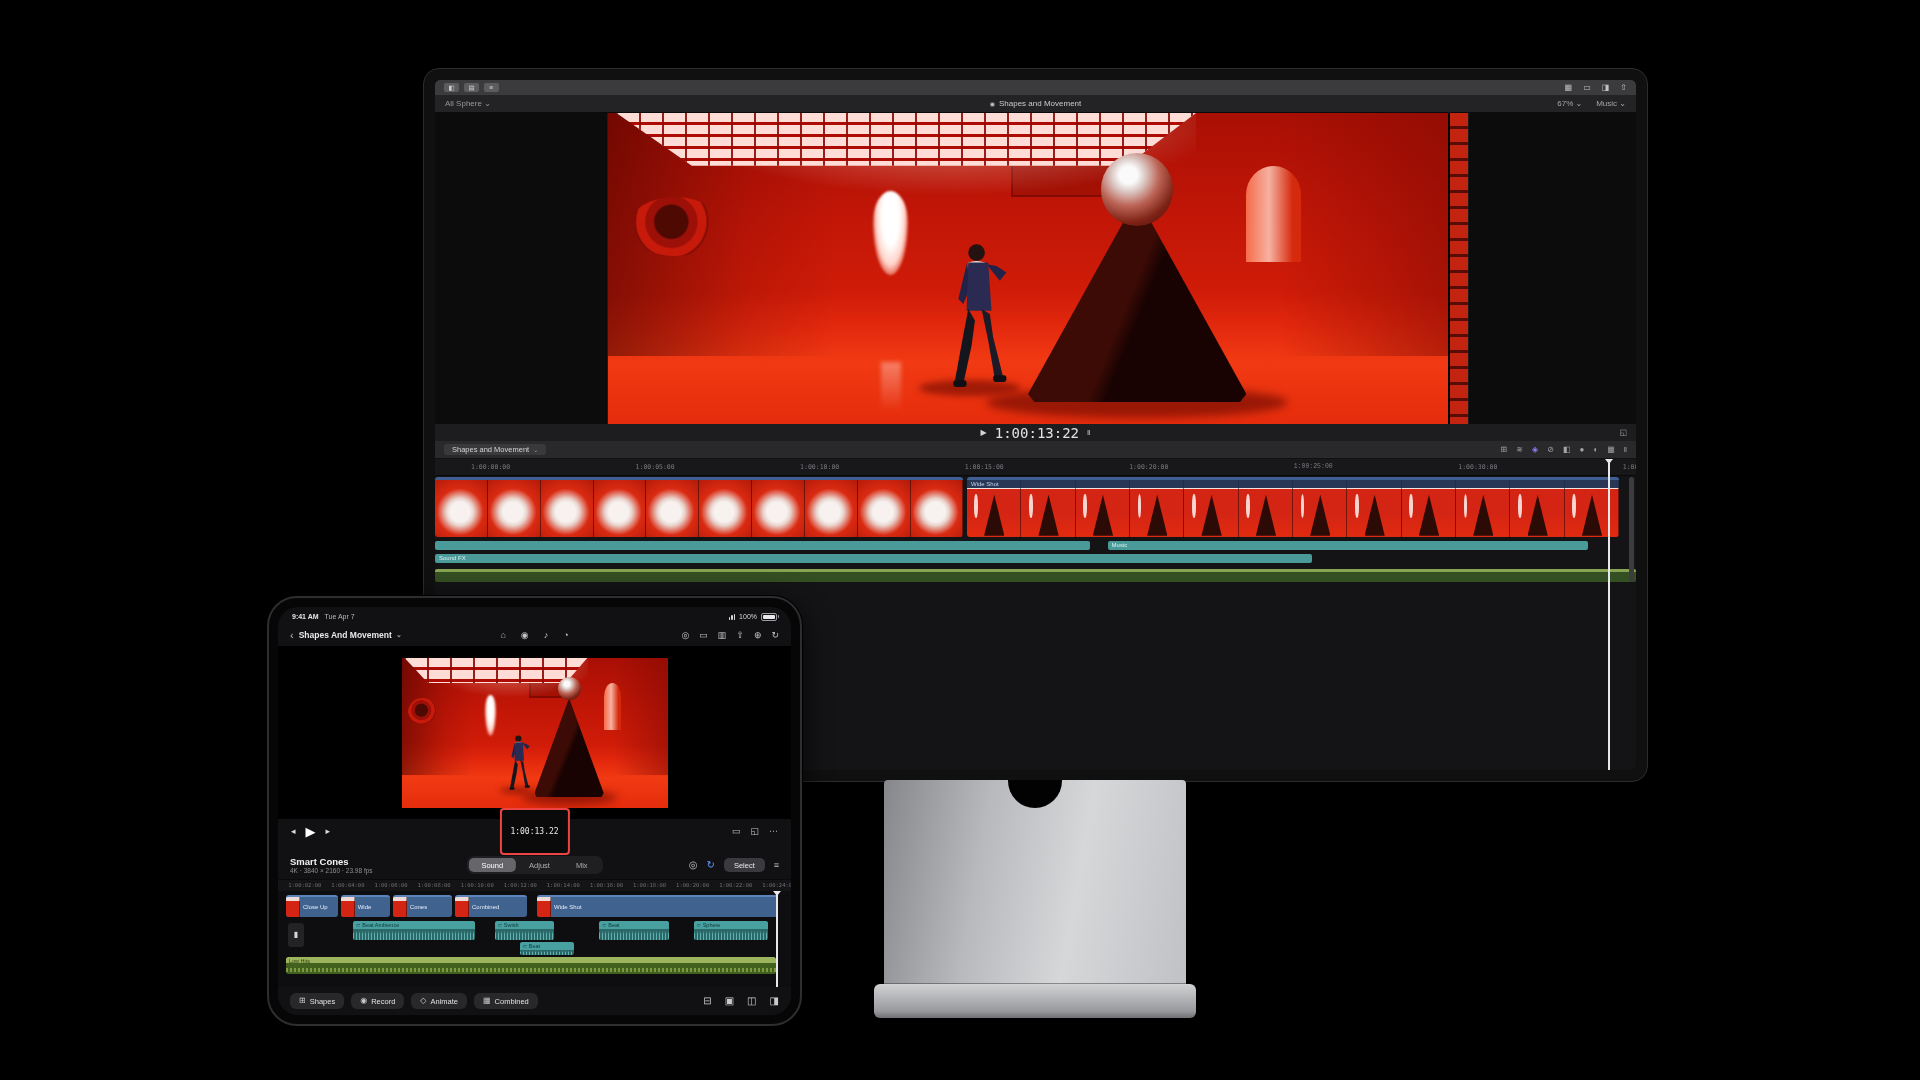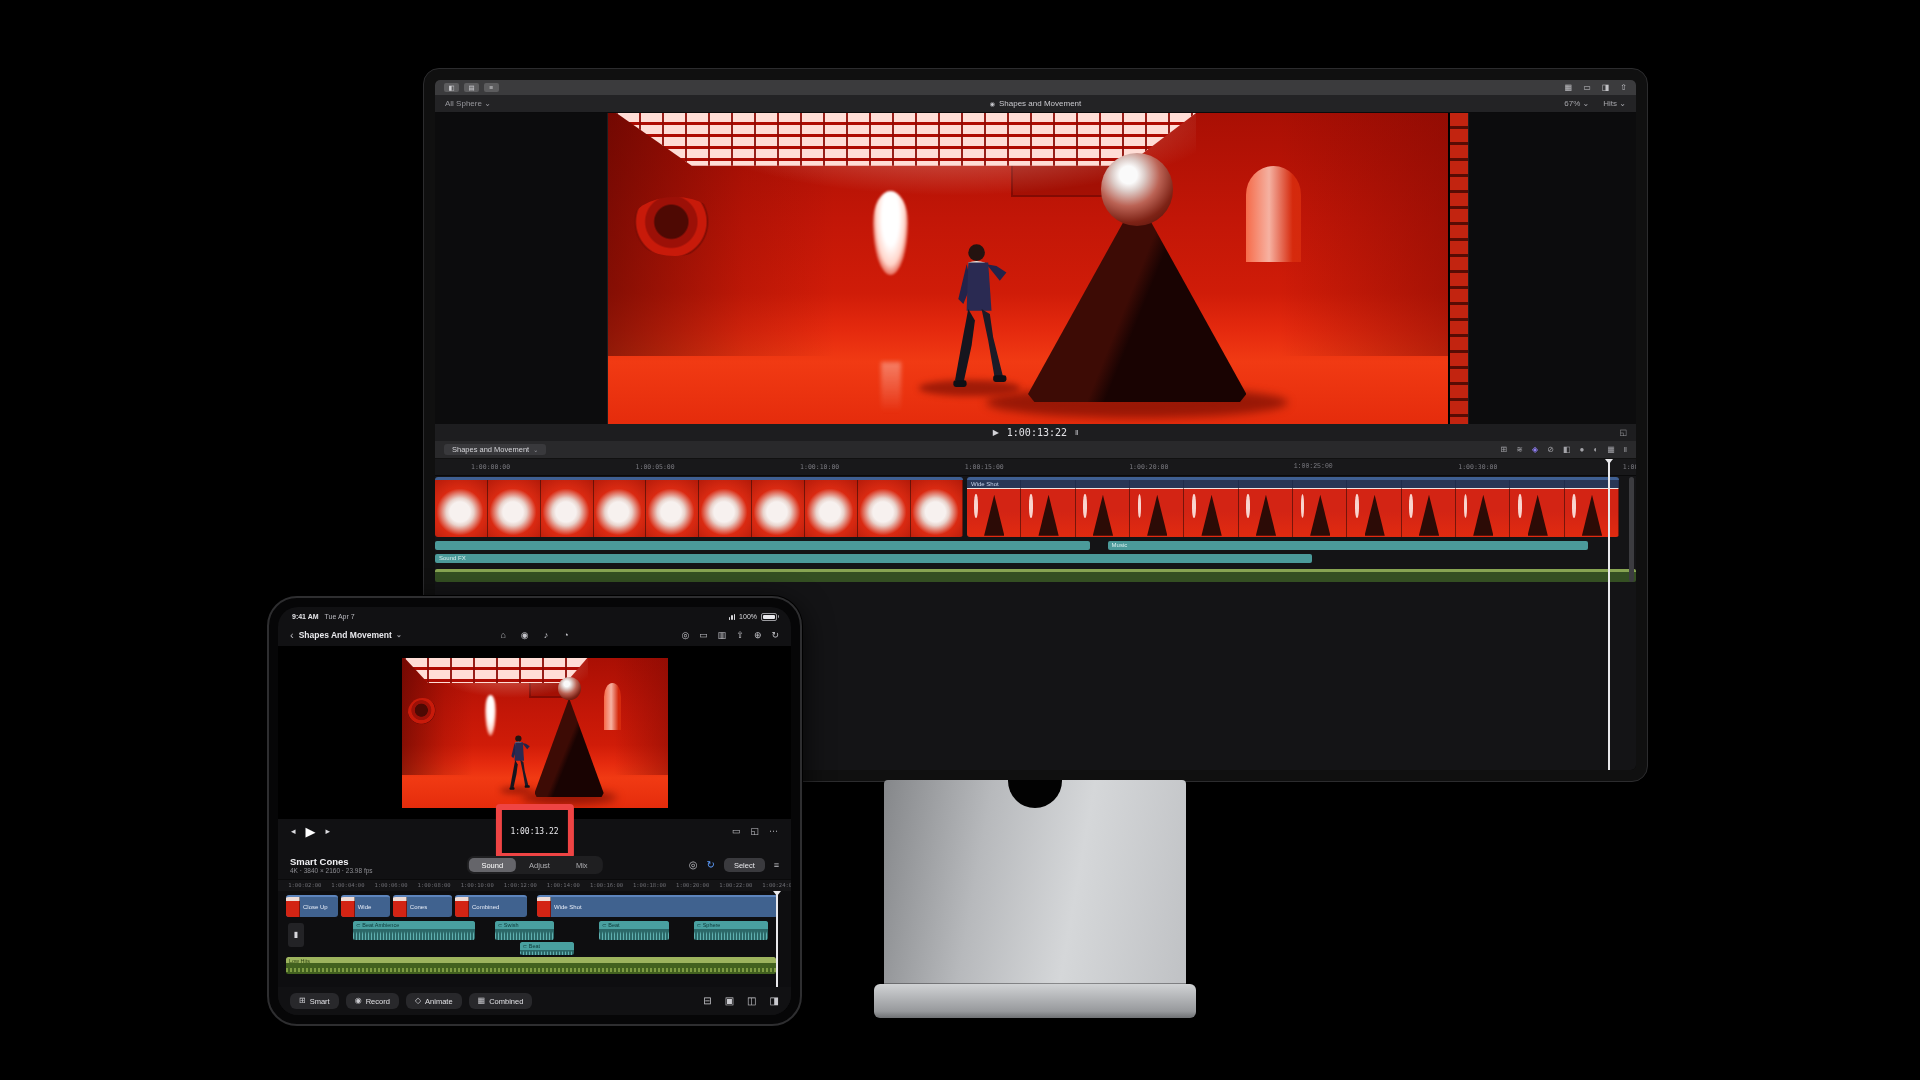--- a/index.html
+++ b/index.html
@@ -28,21 +28,21 @@
 
   .fcp-main{flex:1;display:flex;min-height:0;}
   .panel-left{width:172px;background:#0c0c0d;border-right:1px solid #1c1c1e;flex:none;}
   .m-viewer{width:840px;flex:none;position:relative;background:#000;}
   .filmstrip{width:18px;flex:none;border-left:2px solid #000;
     background:repeating-linear-gradient(180deg,#c22410 0 13px,#570c04 13px 16px);}
   .panel-right{flex:1;background:#0c0c0d;border-left:1px solid #1c1c1e;}
 
   .fcp-transport{height:17px;background:#1d1d1f;position:relative;display:flex;align-items:center;
     justify-content:center;gap:8px;color:#d3d3d8;font-size:8px;flex:none;}
-  .fcp-transport .tc{font-family:"DejaVu Sans Mono",monospace;font-size:10px;color:#e2e2e6;}
+  .fcp-transport .tc{font-family:"DejaVu Sans Mono",monospace;font-size:14px;color:#e2e2e6;}
   .fcp-transport .fs-btn{position:absolute;right:9px;color:#9a9a9f;font-size:8px;}
 
   .fcp-tlheader{height:17px;background:#29292b;display:flex;align-items:center;padding:0 9px;
     font-size:7.5px;flex:none;border-bottom:1px solid #111;}
   .tl-tab{color:#d4d4d8;background:#39393c;padding:1px 8px;border-radius:3px;display:flex;gap:4px;align-items:center;}
   .fcp-tlheader .right-icons{margin-left:auto;display:flex;gap:9px;color:#a3a3a8;font-size:8px;}
 
   .fcp-tlbody{flex:1;position:relative;background:#141416;min-height:0;}
   .fcp-ruler{height:16px;background:#18181a;border-bottom:1px solid #0a0a0b;position:relative;}
   .tick{position:absolute;top:4px;font-size:6.5px;color:#7a7a80;font-family:"DejaVu Sans Mono",monospace;white-space:nowrap;}
@@ -144,21 +144,21 @@
   .i-nav .right-icons{margin-left:auto;display:flex;gap:10px;color:#c3c3c8;font-size:9px;}
 
   .i-viewer{flex:1;background:#000;display:flex;align-items:center;justify-content:center;min-height:0;}
   .i-scene{width:266px;height:150px;flex:none;}
 
   .i-transport{height:24px;display:flex;align-items:center;padding:0 13px;flex:none;position:relative;
     color:#dcdce0;background:#111113;}
   .i-transport .tgroup{display:flex;align-items:center;gap:10px;font-size:9px;}
   .i-transport .play{font-size:13px;color:#fff;}
   .i-transport .tc-pill{position:absolute;left:50%;transform:translateX(-50%);
-    border:6px solid #ef4444;border-radius:4px;padding:17px 9px;font-family:"DejaVu Sans Mono",monospace;
+    border:2px solid #ef4444;border-radius:4px;padding:17px 9px;font-family:"DejaVu Sans Mono",monospace;
     font-size:8px;color:#e8e8ec;background:#0a0a0b;text-align:right;}
   .i-transport .right-icons{margin-left:auto;display:flex;gap:10px;font-size:9px;color:#c3c3c8;}
 
   .i-handle{height:8px;display:flex;align-items:center;justify-content:center;flex:none;}
   .i-handle div{width:26px;height:3px;border-radius:2px;background:#55555a;}
 
   .i-projhdr{height:28px;display:flex;align-items:center;padding:0 12px;flex:none;position:relative;}
   .i-projhdr .pname{font-size:9.5px;font-weight:bold;color:#f2f2f5;line-height:11px;}
   .i-projhdr .pspecs{font-size:6.5px;color:#8e8e93;line-height:8px;}
   .seg{position:absolute;left:50%;transform:translateX(-50%);display:flex;background:#1f1f21;
@@ -226,21 +226,21 @@
     <div class="fcp-subbar">
       <span>
         <span>All Sphere</span> <span>⌄</span>
       </span>
       <span class="center-title">
         <span class="icon" style="font-size:6px;">◉</span>
         <span>Shapes and Movement</span>
       </span>
       <span class="right-group">
         <span>67% ⌄</span>
-        <span>Hits ⌄</span>
+        <span>Music ⌄</span>
       </span>
     </div>
 
     <div class="fcp-main">
       <div class="panel-left"></div>
       <div class="m-viewer">
         <div class="redscene">
           <div class="lwall"></div>
           <div class="rwall"></div>
           <div class="doorpanel"></div>
@@ -529,21 +529,21 @@
         </div>
       <div class="i-mrow" id="i-mrow">
           <div class="i-mclip" style="left: 0%; width: 98.5%;">Low Hits</div>
         </div>
       <div class="playhead" id="i-playhead" style="left: 97%;"></div>
     </div>
 
     <div class="i-toolbar" id="i-toolbar">
       <div class="i-toolbtn">
           <span class="icon">⊞</span>
-          <span>Smart</span>
+          <span>Shapes</span>
         </div>
         <div class="i-toolbtn">
           <span class="icon">◉</span>
           <span>Record</span>
         </div>
         <div class="i-toolbtn">
           <span class="icon">◇</span>
           <span>Animate</span>
         </div>
         <div class="i-toolbtn">

